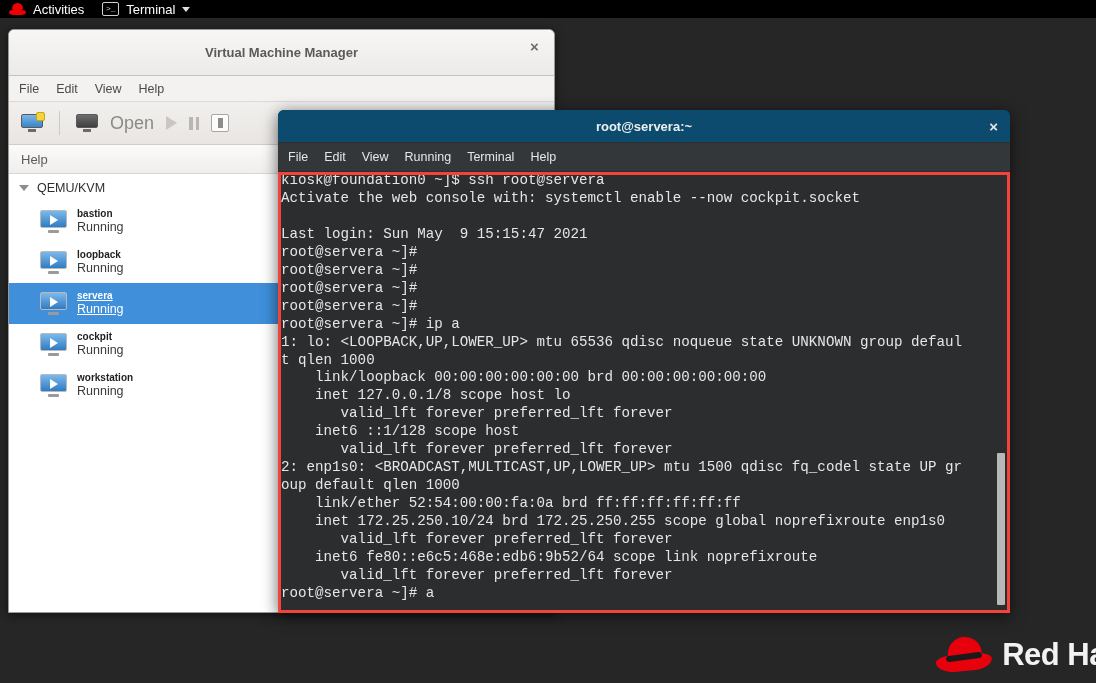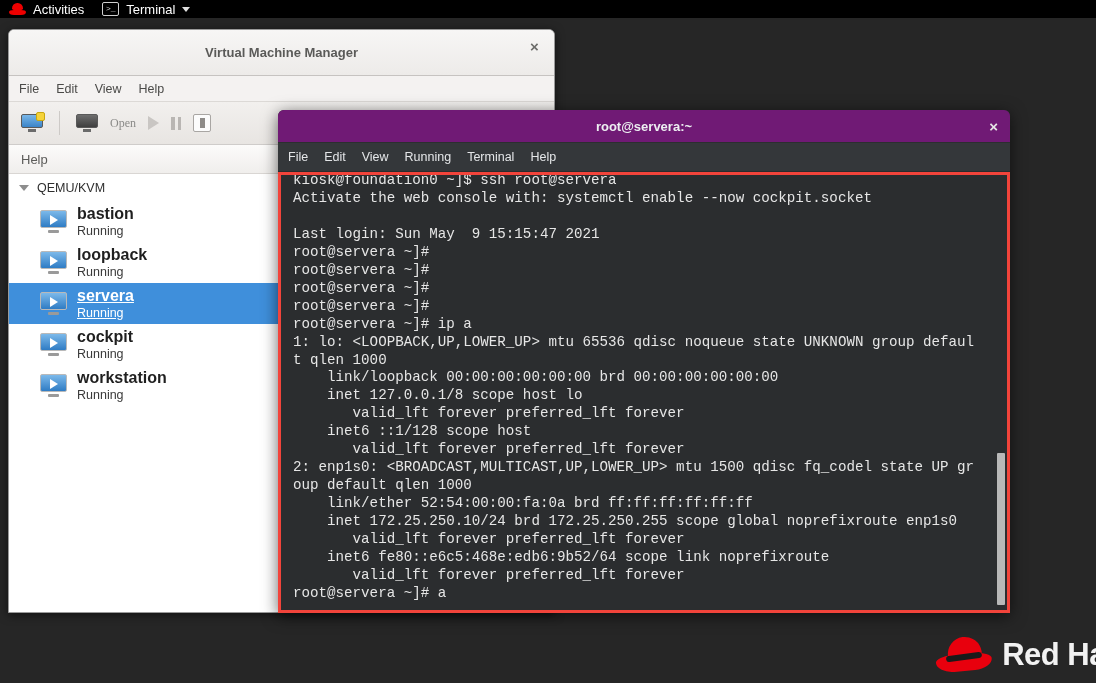--- a/index.html
+++ b/index.html
@@ -88,21 +88,21 @@
     border: 1.3px solid #5a5a5a; border-radius: 2px;
   }
   .mon-icon .stand {
     position:absolute; left:7px; bottom:0; width:8px; height:3px; background:#6b6b6b;
   }
   .mon-icon.blue .screen { background: linear-gradient(#7ab7e8,#3a84c8); }
   .mon-icon .spark {
     position:absolute; right:-2px; top:-2px; width:9px; height:9px;
     background:#f5d33a; border-radius:2px; border:1px solid #c9a70f;
   }
-  .tb-label { font-size: 12px; color: #8a8a88; font-family: Liberation Serif, serif; }
+  .tb-label { font-size: 18px; color: #8a8a88; }
   .tri-dis { width:0;height:0;border-left:11px solid transparent;
     border-top:7px solid transparent;border-bottom:7px solid transparent;
     border-left-color:#c9c6c3; }
   .pause-ic { display:flex; gap:3px; }
   .pause-ic span { width:3.5px; height:13px; background:#b9b6b3; }
   .stop-ic { width:18px;height:18px;border:1.3px solid #a9a6a3;border-radius:2px;
     background:#fcfcfc; display:flex;align-items:center;justify-content:center;}
   .stop-ic i { width:5px;height:10px;background:#8e8b88;display:block; }
 
   #vmm-colhdr {
@@ -130,35 +130,35 @@
     position:absolute;left:0;top:0;width:27px;height:18px;
     background: linear-gradient(#7cb9ea,#2f7cc4);
     border:1.5px solid #b9b9b9; border-radius:2px;
   }
   .vm-ico .tri {
     position:absolute;left:10px;top:5px;width:0;height:0;
     border-left:8px solid #ffffff;border-top:5px solid transparent;border-bottom:5px solid transparent;
   }
   .vm-ico .base { position:absolute;left:8px;bottom:0;width:11px;height:3px;background:#9a9a9a;border-radius:1px;}
   .vm-txt { display:flex; flex-direction:column; line-height:1.18; }
-  .vm-name { font-size: 16px; font-weight: bold; color: #1f1f1f; }
+  .vm-name { font-size: 10px; font-weight: bold; color: #1f1f1f; }
   .vm-state { font-size: 12.5px; color: #3a3a3a; }
   .vm-row.sel .vm-name, .vm-row.sel .vm-state { color: #ffffff; text-decoration: underline; }
 
   
   #term {
     position: absolute; left: 278px; top: 110px; width: 732px; height: 503px;
     background: #2f3133;
     border-radius: 6px 6px 0 0;
     z-index: 30;
     box-shadow: 0 3px 16px rgba(0,0,0,.6);
     overflow: hidden;
   }
   #term-title {
-    height: 33px; background: #701a75;
+    height: 33px; background: #0c4a6e;
     display: flex; align-items: center; justify-content: center;
     position: relative;
     color: #eceff1; font-size: 13px; font-weight: bold;
     border-bottom: 1px solid #2c2e30;
   }
   #term-close { position: absolute; right: 12px; top: 8px; font-size: 15px; color:#e6e6e6; font-weight:bold; }
   #term-menu {
     height: 29px; background: #34373a;
     display: flex; align-items: center; padding-left: 10px; gap: 16px;
     font-size: 12.5px; color: #e4e6e8;
@@ -170,21 +170,21 @@
     border: 3px solid #f2443b;
     overflow: hidden;
   }
   #term-screen {
     position: absolute; left: -4px; top: -3px; right: 12px; bottom: 0;
     color: #e6e6e6;
     font-family: "Liberation Mono", "DejaVu Sans Mono", monospace;
     font-size: 14.2px;
     line-height: 17.95px;
     white-space: pre;
-    padding-left: 16px;
+    padding-left: 4px;
   }
   #term-scroll {
     position: absolute; right: 1px; top: 0; bottom: 0; width: 10px;
     background: #2b2d2f;
   }
   #term-thumb {
     position: absolute; right: 1px; width: 8px;
     top: 278px; height: 152px;
     background: #b8b8b8; border-radius: 1px;
   }

